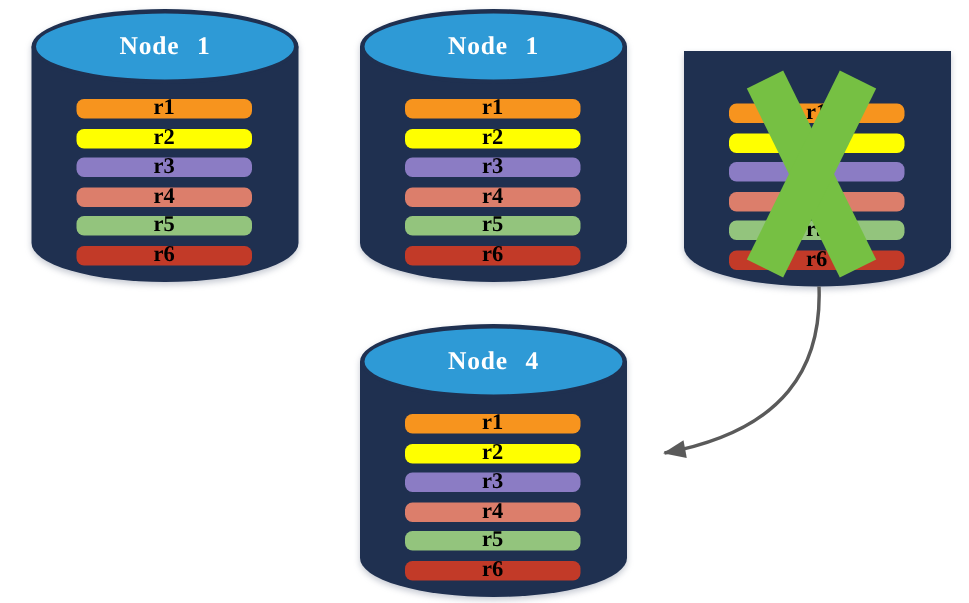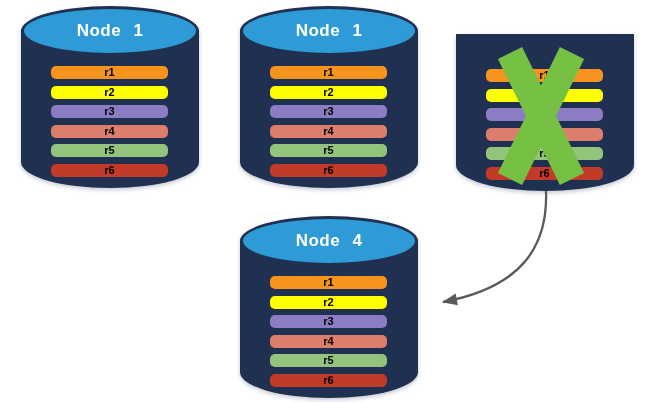--- a/index.html
+++ b/index.html
@@ -1,18 +1,18 @@
 <!DOCTYPE html>
 <html><head>
 <meta charset="utf-8">
 <style>
   html,body { margin:0; padding:0; background:#ffffff; }
   .canvas {
     position:relative; width:646px; height:402px; background:#ffffff;
-    font-family:Liberation Sans, sans-serif; overflow:hidden;
+    font-family:Liberation Serif, serif; overflow:hidden;
   }
   .node { position:absolute; width:178px; height:182px; }
   .node.n1 { left:21px;  top:6px;  }
   .node.n2 { left:240px; top:6px;  }
   .node.n3 { left:456px; top:9px;  }
   .node.n4 { left:240px; top:216px; }
 
   .cyl-shape { position:absolute; inset:0; filter:drop-shadow(0 2px 2px rgba(90,100,125,0.35)); }
   .cyl-body {
     position:absolute; left:0; right:0; top:25px; bottom:0;
@@ -28,21 +28,21 @@
   .node-title {
     color:#ffffff; font-weight:bold; font-size:17px;
     letter-spacing:0.5px; word-spacing:7px; white-space:nowrap;
   }
   .rows {
     position:absolute; left:30px; top:60px; width:117px; z-index:3;
   }
   .row {
     height:13px; margin-bottom:6.5px; border-radius:5px;
     text-align:center; line-height:13px;
-    font-size:11px; font-weight:bold; color:#000000;
+    font-size:15px; font-weight:bold; color:#000000;
   }
   .x-mark {
     position:absolute; left:37px; top:39px; width:96px; height:136px;
     z-index:5; overflow:visible;
   }
   .arrow-layer {
     position:absolute; left:0; top:0; width:646px; height:402px;
     z-index:6; pointer-events:none; overflow:visible;
   }
 </style>

